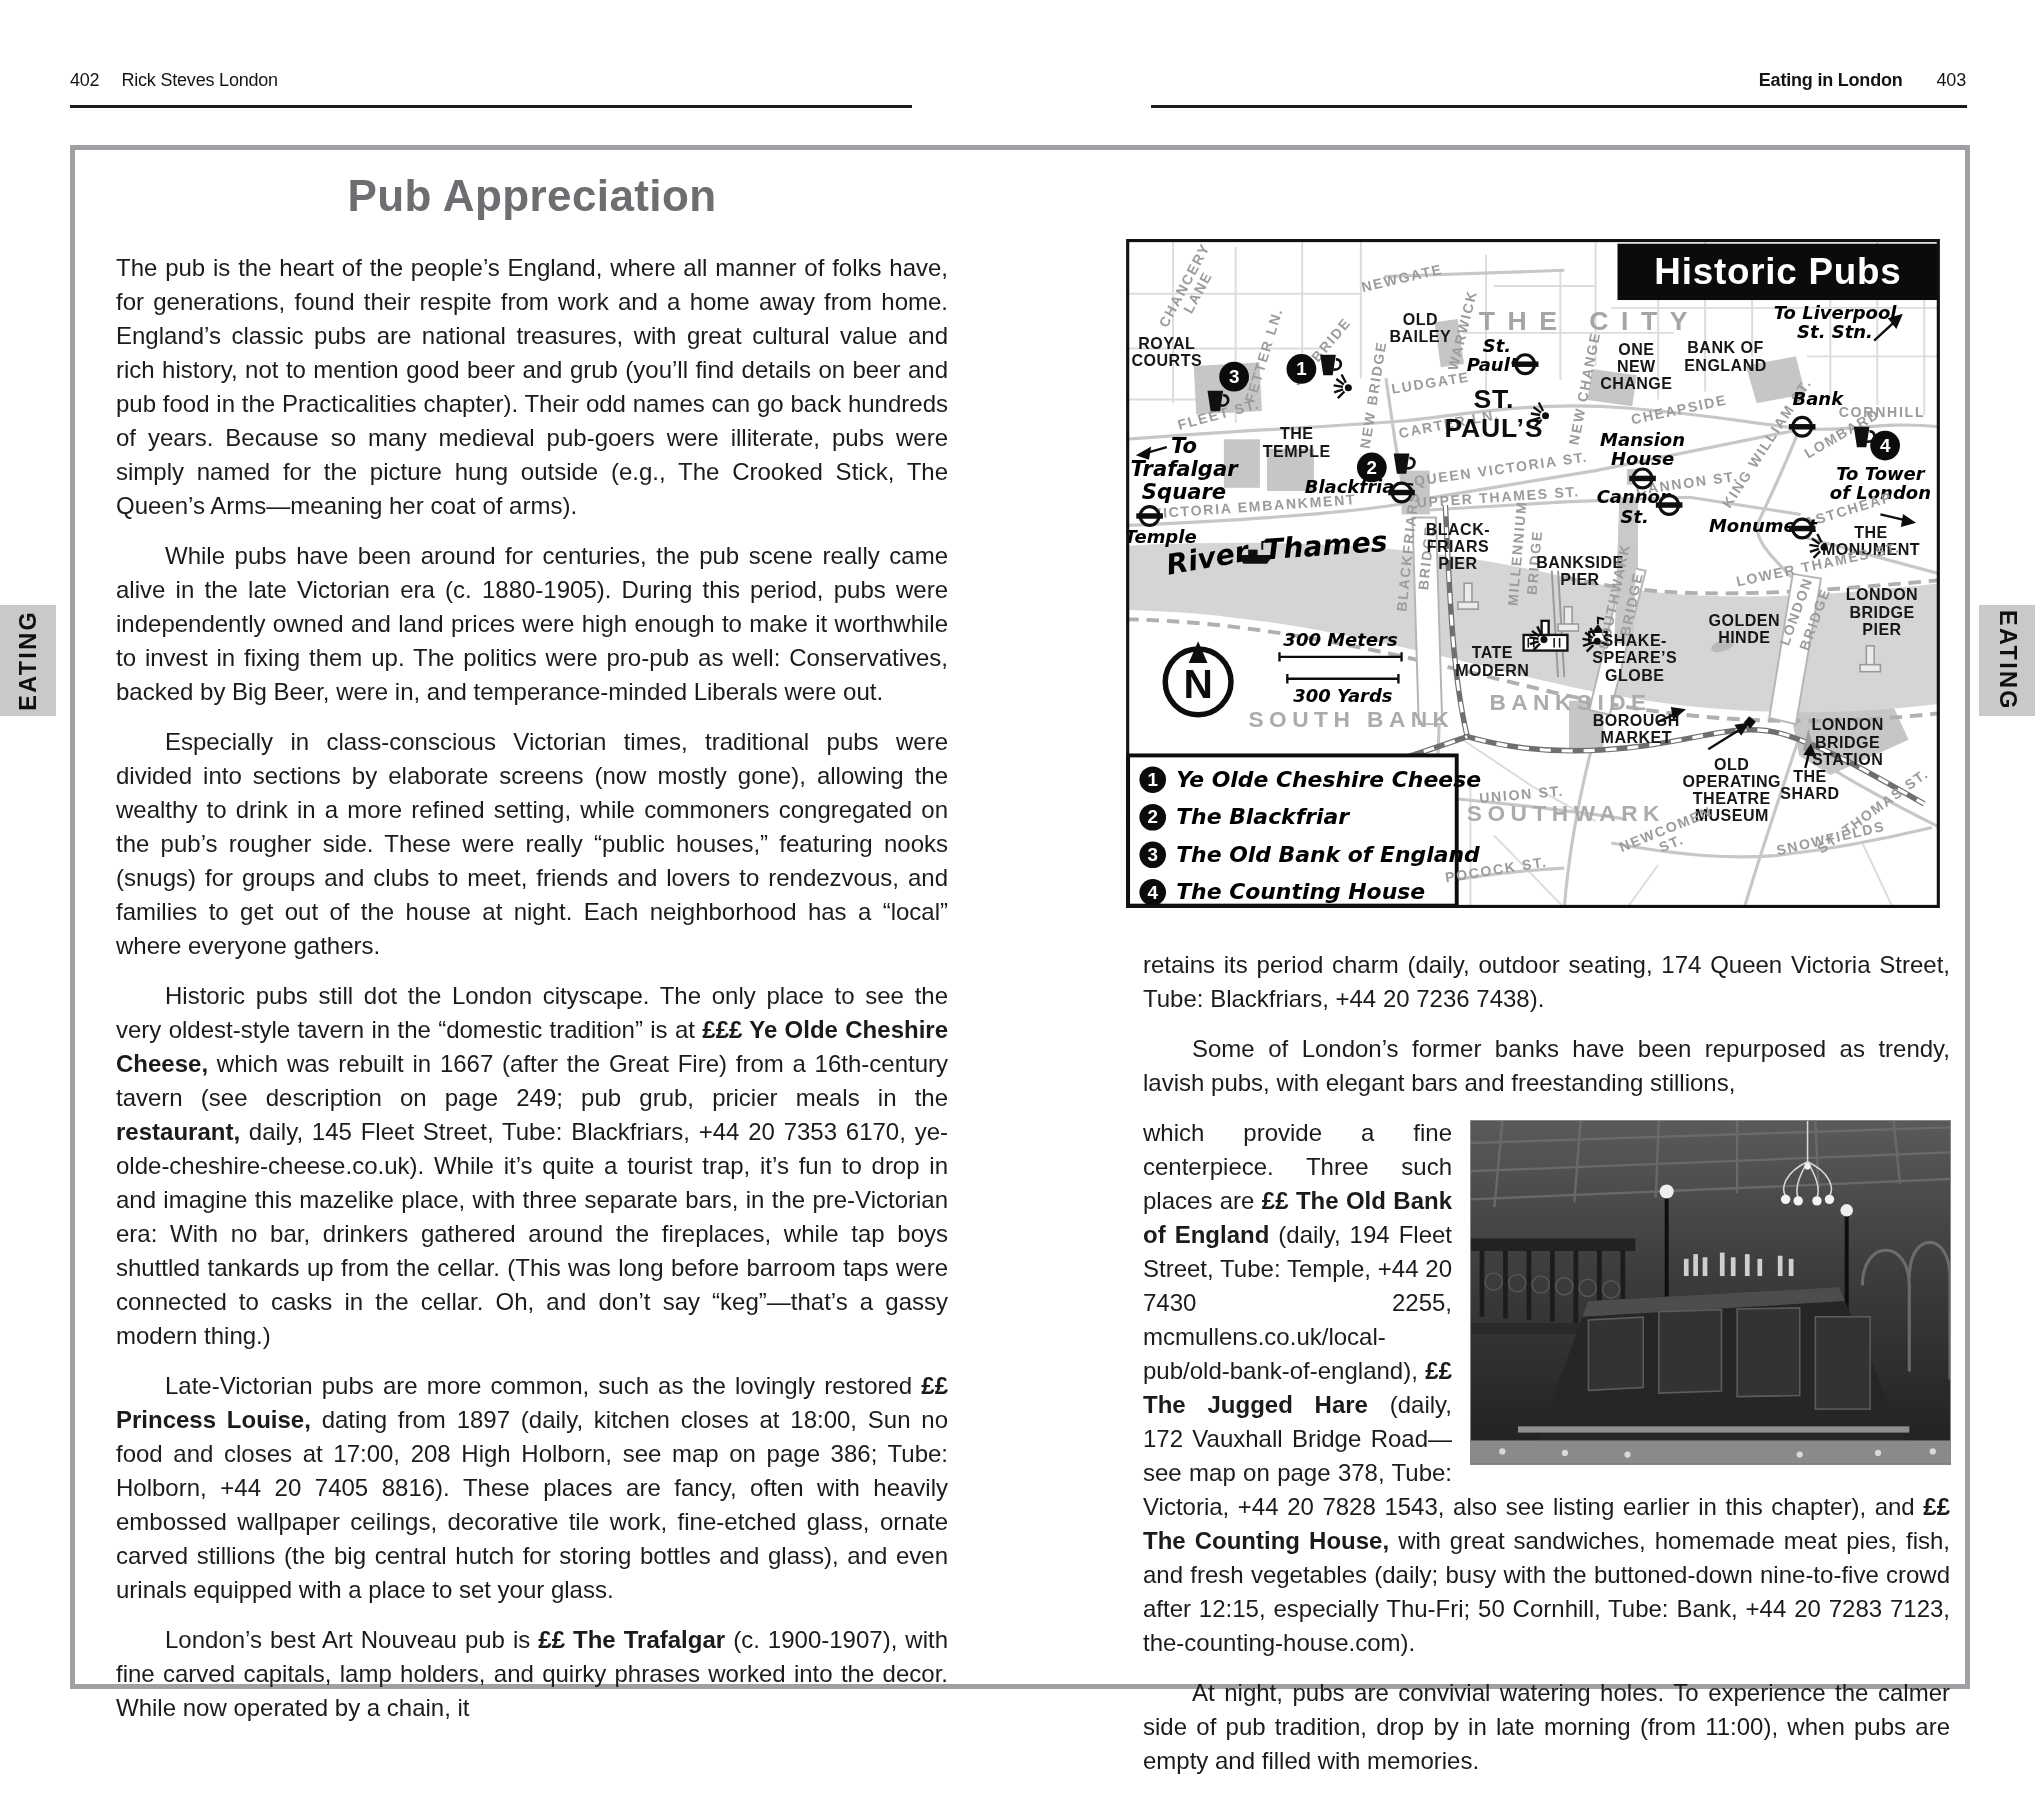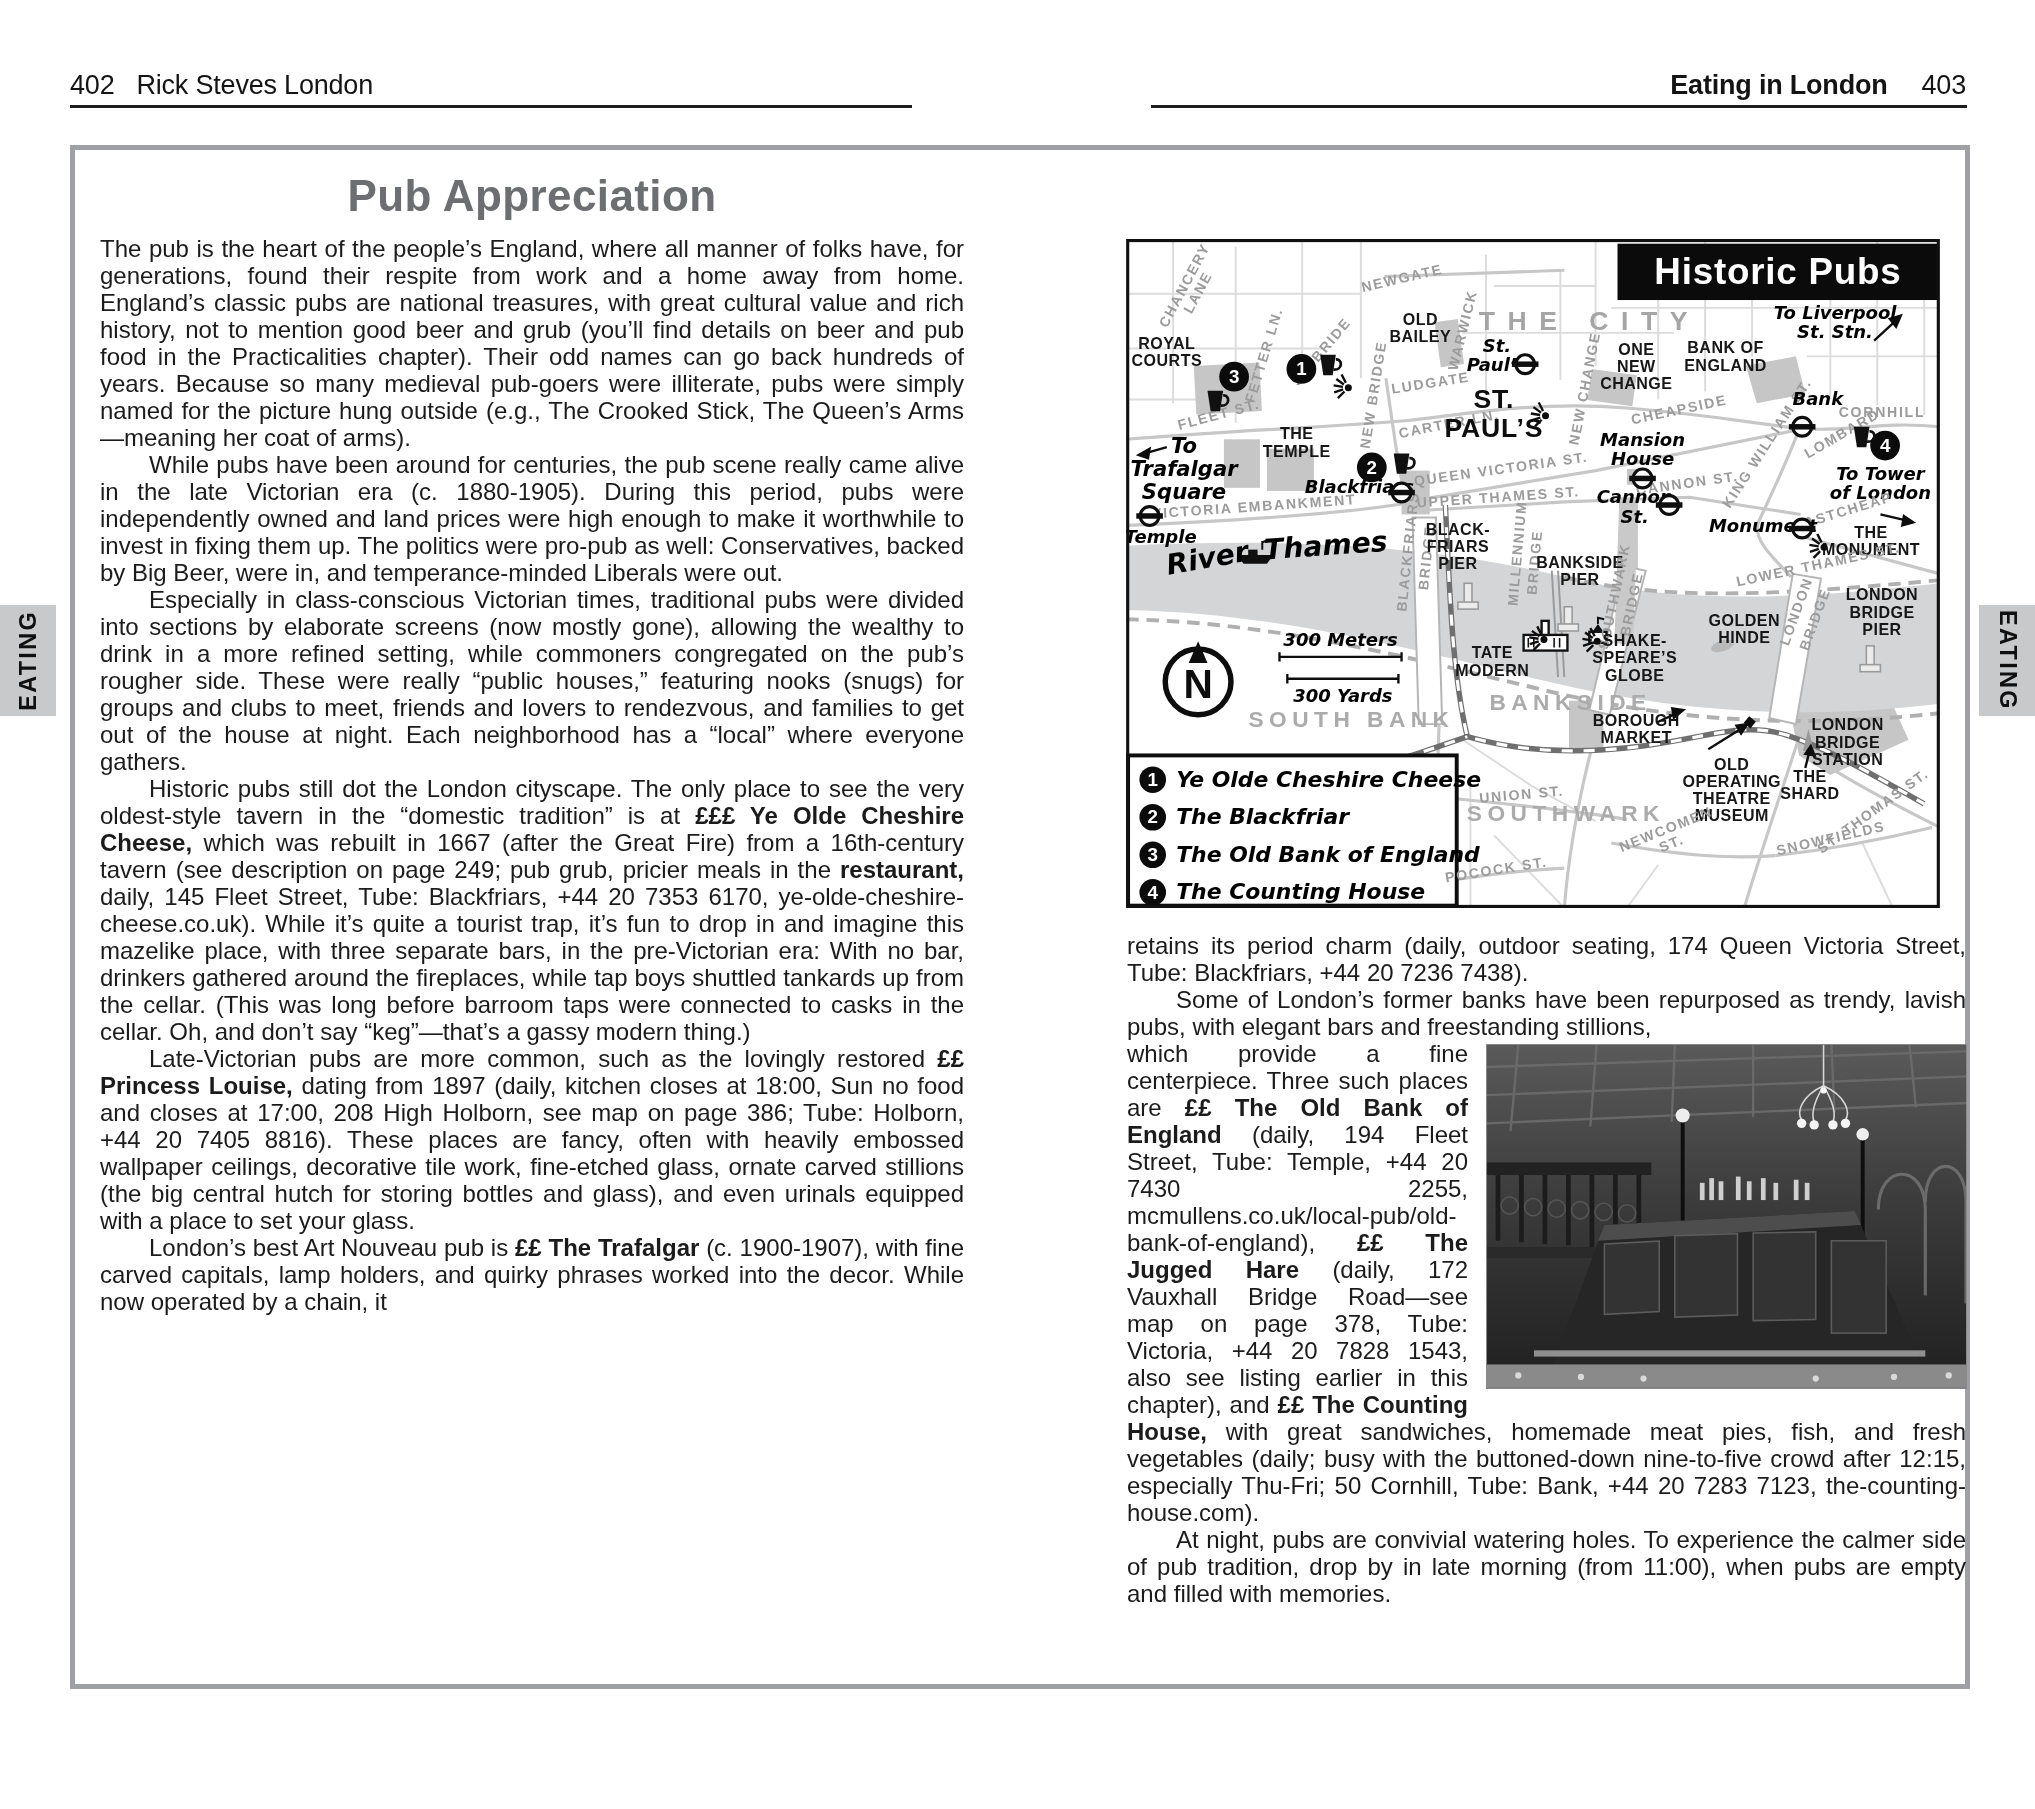--- a/index.html
+++ b/index.html
@@ -1,19 +1,19 @@
 <!DOCTYPE html>
 <html style="font-size:12.5px"><head>
 <meta charset="utf-8">
 <style>
   html,body{margin:0;padding:0;background:#fff;}
   #canvas{position:relative;width:2035px;height:1809px;background:#fff;overflow:hidden;
           font-family:"Liberation Sans",sans-serif;color:#1b1b1b;}
   
-  .hdr{position:absolute;top:70px;font-size:27px;letter-spacing:-0.2px;color:#141414;white-space:nowrap;}
+  .hdr{position:absolute;top:70px;font-size:18px;letter-spacing:-0.2px;color:#141414;white-space:nowrap;}
   .hdr .num{font-weight:400;}
   .hdr-left{left:70px;}
   .hdr-left .booktitle{margin-left:22px;font-weight:400;}
   .hdr-right{right:69px;text-align:right;}
   .hdr-right .chaptitle{font-weight:700;margin-right:34px;}
   .rule{position:absolute;top:105px;height:3.1px;background:#1c1c1c;}
   .rule-left{left:70px;width:842px;}
   .rule-right{left:1151px;width:816px;}
   
   .spreadbox{position:absolute;left:70px;top:145px;width:1890px;height:1534px;
@@ -23,21 +23,21 @@
        display:flex;align-items:center;justify-content:center;}
   .tab-left{left:0;}
   .tab-right{left:1979px;}
   .tab span{font-weight:700;font-size:23.5px;letter-spacing:2.3px;color:#101010;writing-mode:vertical-rl;}
   .tab-left span{transform:rotate(180deg);}
   
   .ltitle{position:absolute;left:100px;top:171px;width:864px;text-align:center;
           font-size:44px;font-weight:700;letter-spacing:0.4px;color:#6d6e71;}
   .lcol{position:absolute;left:100px;top:235px;width:864px;}
   .rcol{position:absolute;left:1127px;top:932px;width:839px;}
-  .para{margin:0;font-size:24px;line-height:27px;text-align:justify;}
+  .para{margin:16px;font-size:24px;line-height:34px;text-align:justify;}
   .para.ind{text-indent:49px;}
   .para b{font-weight:700;}
   
   .photo{float:right;width:479px;height:343px;margin:4.7px 0 7.8px 19px;background:#444;
          outline:0.8px solid #888;}
   
   .mapwrap{position:absolute;left:1126px;top:239px;width:814px;height:669px;}
   svg text{text-anchor:middle;}
   .m-st{fill:#9b9b9b;font-family:"Liberation Sans",sans-serif;font-weight:700;font-size:18px;letter-spacing:2.2px;}
   .m-ar{fill:#ababab;font-family:"Liberation Sans",sans-serif;font-weight:700;font-size:29px;letter-spacing:7px;}

